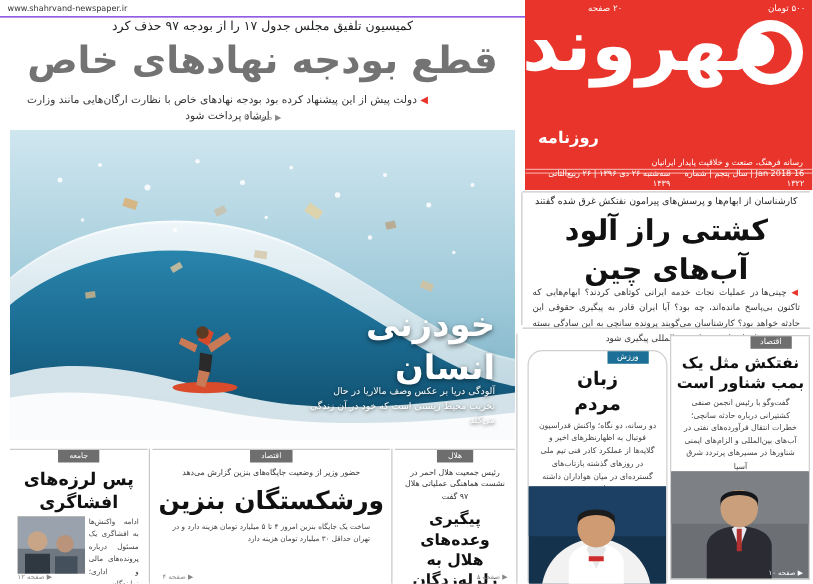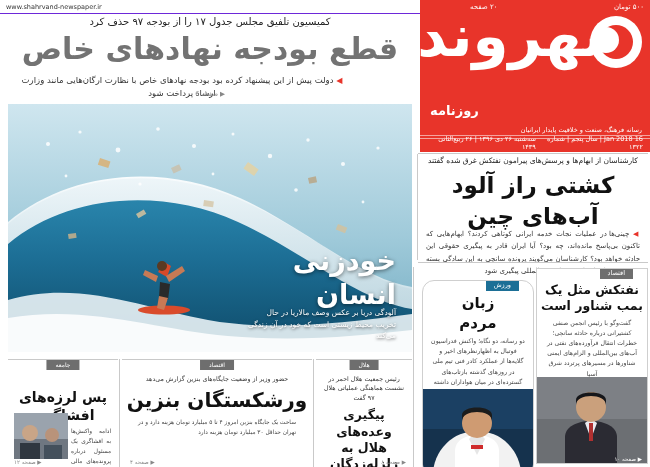--- a/index.html
+++ b/index.html
@@ -455,21 +455,21 @@
       <path d="M50,46 L56,62 L62,46 L58,43 L54,43 Z" fill="#e9e9ef"></path>
       <rect x="54" y="46" width="4" height="18" fill="#b03030"></rect>
       <circle cx="56" cy="30" r="15" fill="#caa07c"></circle>
       <path d="M41,28 C41,16 71,16 71,28 L71,23 C71,13 41,13 41,23 Z" fill="#15161a"></path>
     </svg>
     <div class="card-foot">▶ صفحه ۱۰</div>
   </div>
 
   <div class="strip-col" style="left:8px; width:110px; height:108px;">
     <div class="strip-tab">جامعه</div>
-    <div class="strip-head" style="font-size:14px; margin-top:28px;">
+    <div class="strip-head" style="font-size:14px; margin-top:15px;">
       <div>پس لرزه‌های</div>
       <div>افشاگری</div>
     </div>
     <div class="strip-body" style="width:54px; margin-right:0;">ادامه واکنش‌ها به افشاگری یک مسئول درباره پرونده‌های مالی و اداری؛ نمایندگان خواستار بررسی شدند</div>
     <div class="strip-thumb" style="left:6px; right:auto; bottom:8px;">
       <svg viewBox="0 0 54 46" preserveAspectRatio="none" style="width:54px;height:46px;display:block;">
         <rect x="0" y="0" width="54" height="46" fill="#9aa3ad"></rect>
         <rect x="0" y="26" width="54" height="20" fill="#6f7781"></rect>
         <circle cx="16" cy="20" r="8" fill="#c9a587"></circle>
         <circle cx="38" cy="22" r="7" fill="#b9937a"></circle>

